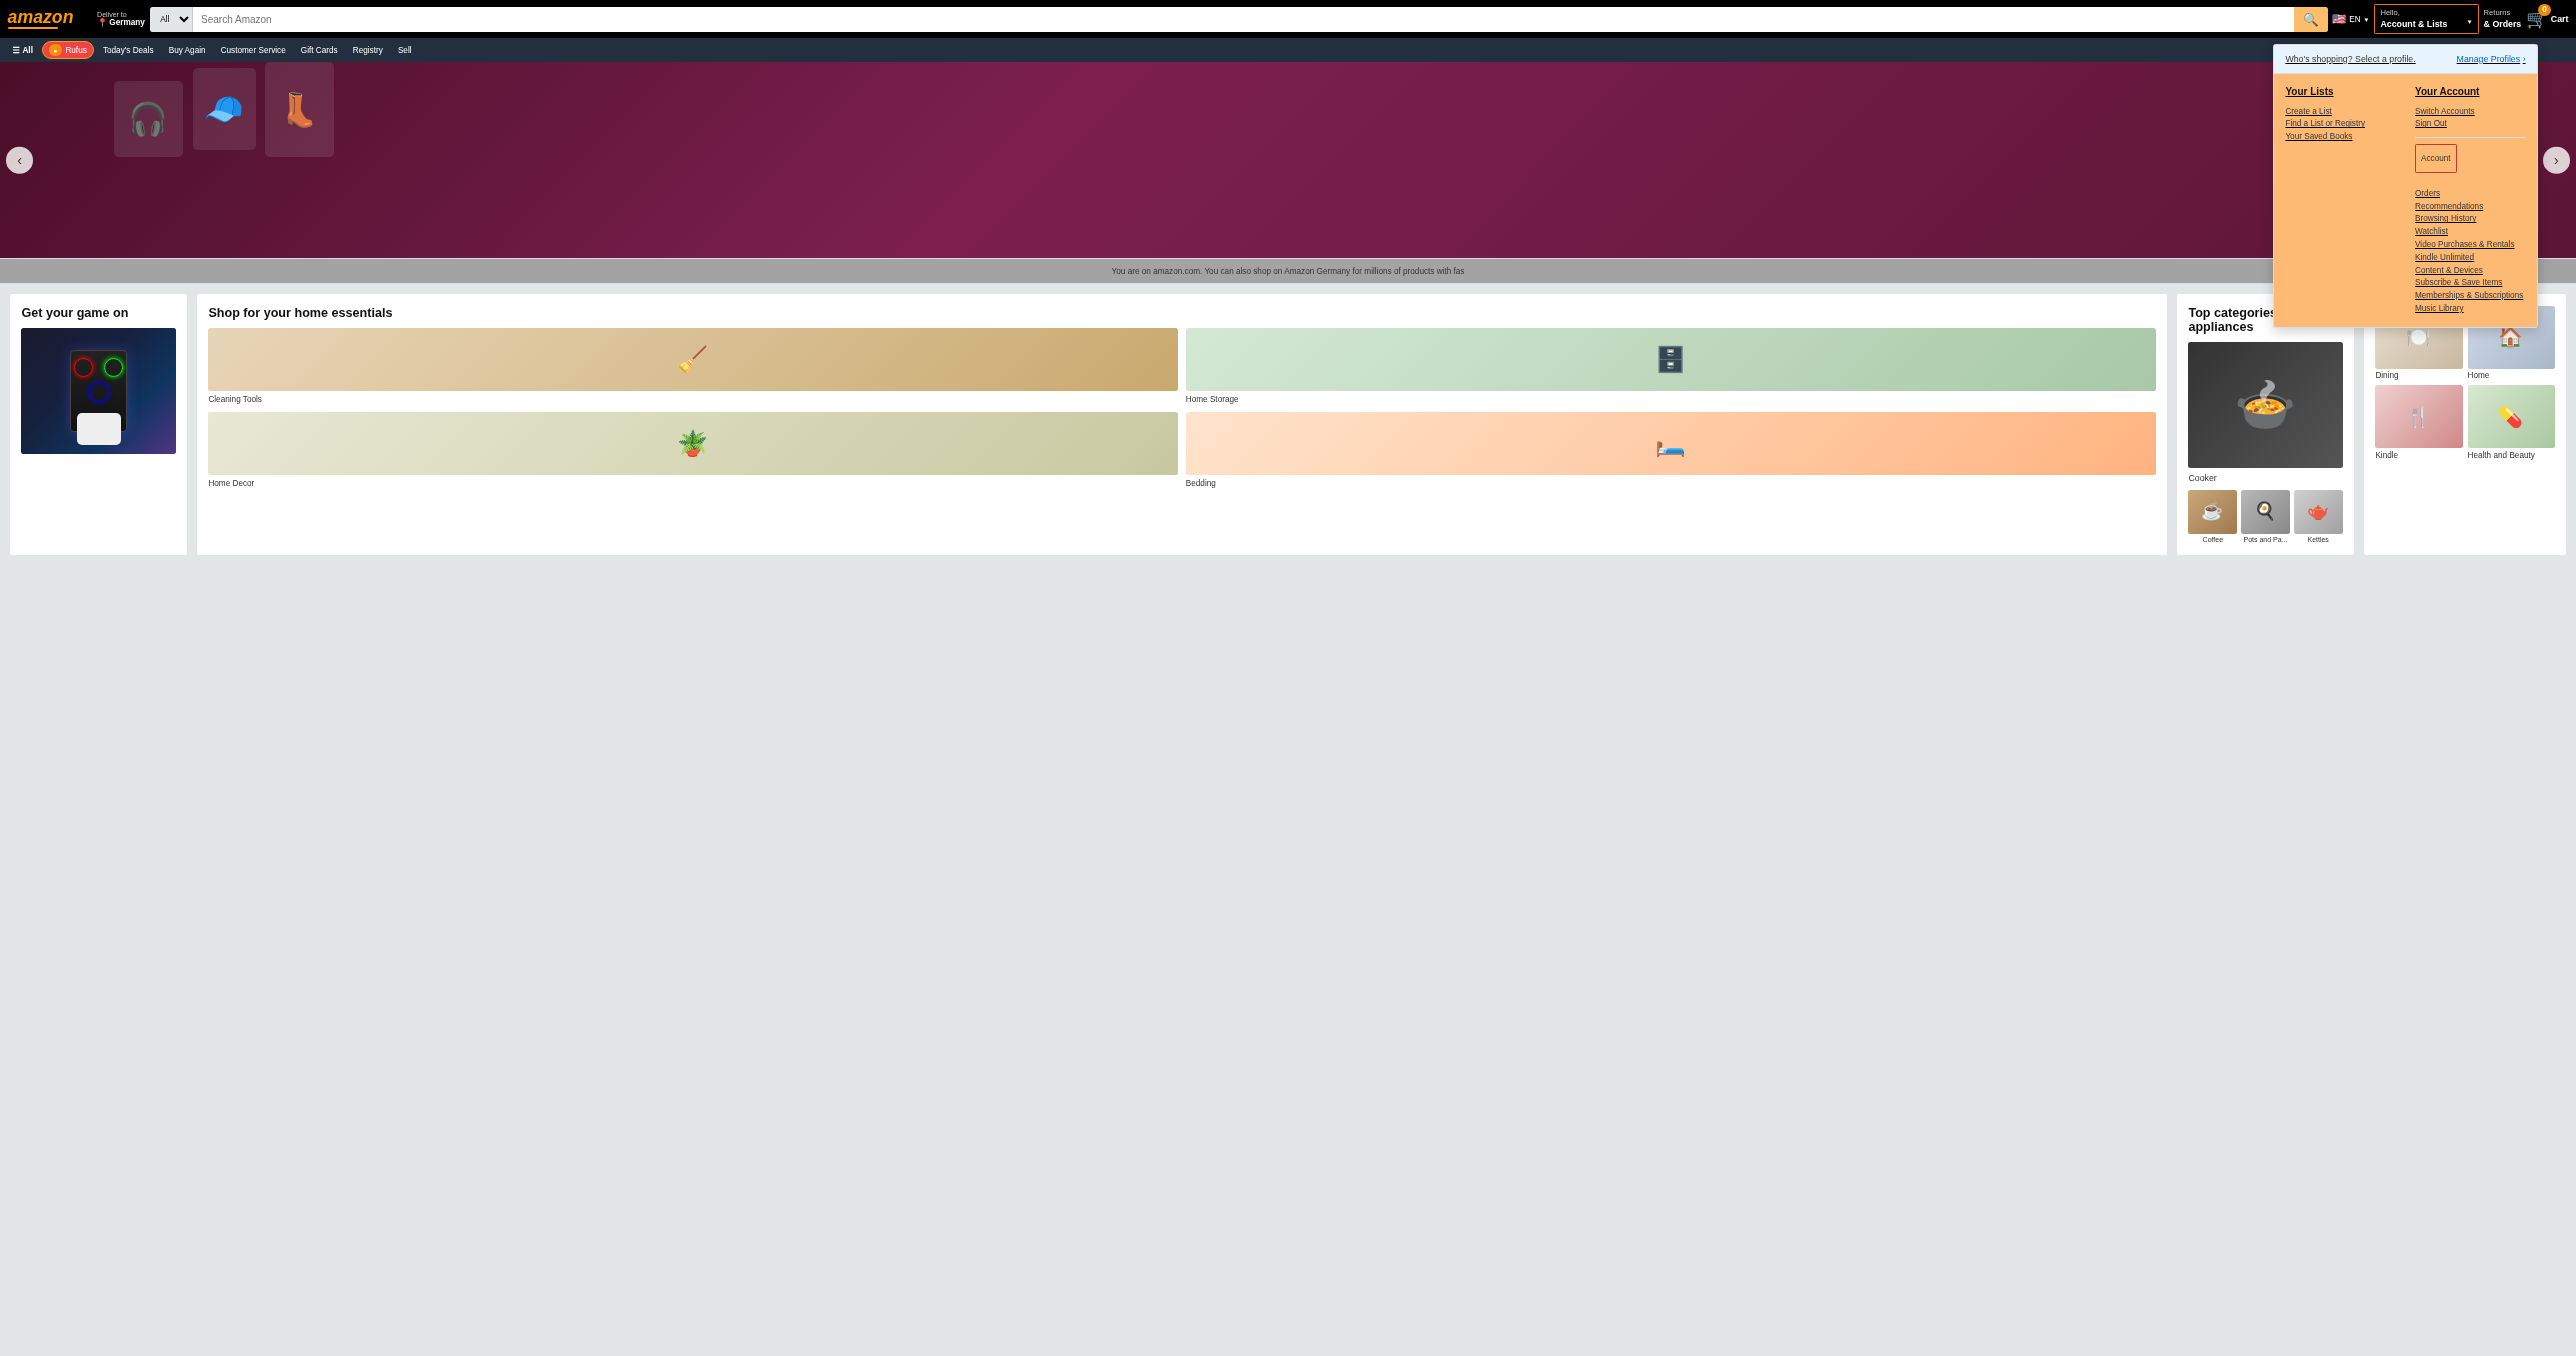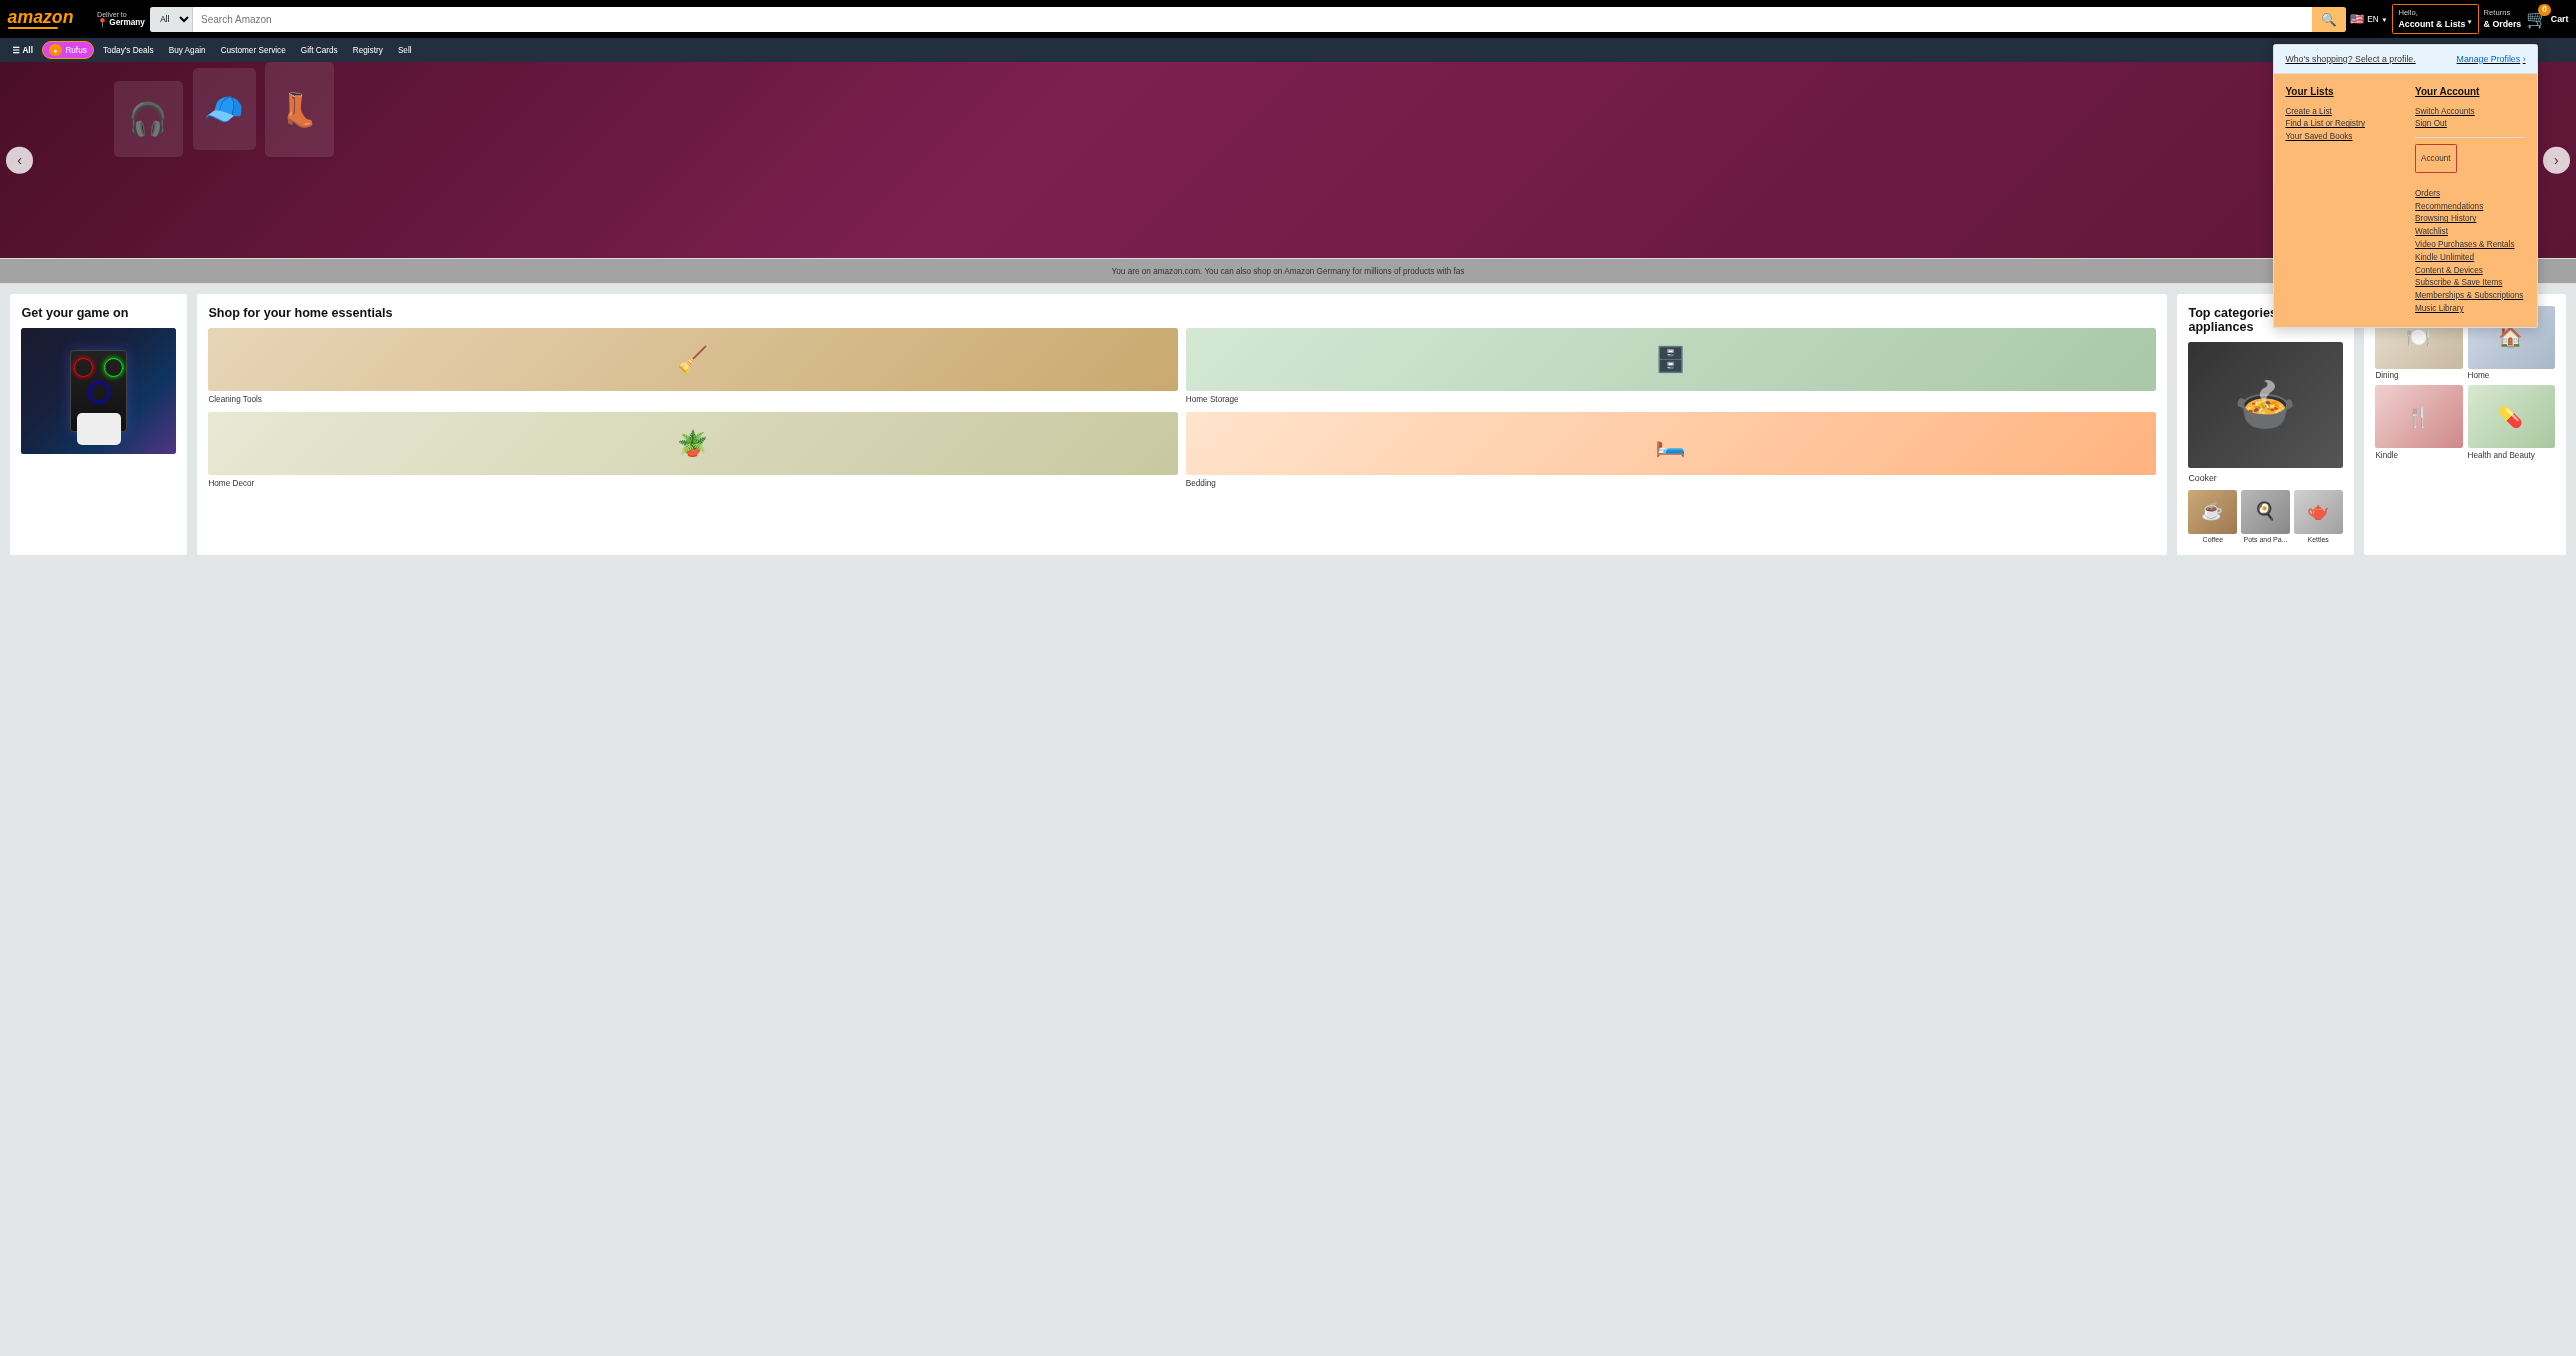--- a/index.html
+++ b/index.html
@@ -87,21 +87,21 @@
     .account-lists {
       color: white;
       cursor: pointer;
       font-size: 8.2px;
       line-height: 1.4;
       padding: 2.5px 5px;
       border: 1.3px solid #e77600;
       border-radius: 1.3px;
     }
     .account-lists .hello { font-size: 7.6px; color: #ccc; }
-    .account-lists .main-text { font-weight: bold; font-size: 8.8px; display: flex; align-items: flex-start; gap: 1px; }
+    .account-lists .main-text { font-weight: bold; font-size: 8.8px; display: flex; align-items: flex-start; gap: 19px; }
 
     .returns-orders {
       color: white;
       cursor: pointer;
       font-size: 8.2px;
       line-height: 1.4;
     }
     .returns-orders .top { font-size: 7.6px; color: #ccc; }
     .returns-orders .bottom { font-weight: bold; font-size: 8.8px; }
 
@@ -148,21 +148,21 @@
       white-space: nowrap;
       border-radius: 1.3px;
     }
     .nav-all {
       display: flex;
       align-items: center;
       gap: 2.5px;
       font-weight: bold;
     }
     .rufus-btn {
-      background: #d946ef;
+      background: #ef4444;
       border: 0.6px solid #ff9900;
       border-radius: 12.6px;
       color: white;
       display: flex;
       align-items: center;
       gap: 3.8px;
       padding: 1.9px 6.3px;
       font-size: 8.2px;
       cursor: pointer;
     }

